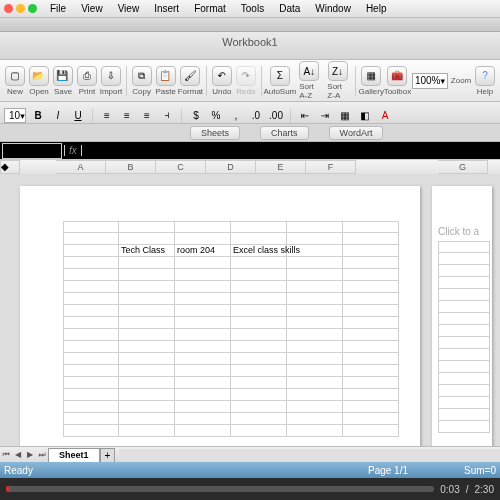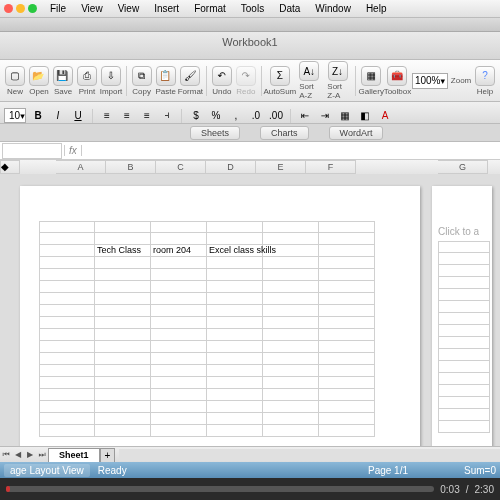--- a/index.html
+++ b/index.html
@@ -16,29 +16,29 @@
 .tbtn { display: flex; flex-direction: column; align-items: center; gap: 1px; padding: 0 3px; min-width:22px;}
 .tbtn .ic { width: 20px; height: 20px; background: linear-gradient(#fff,#ddd); border: 1px solid #bbb; border-radius: 4px; display:flex;align-items:center;justify-content:center;font-size:10px;}
 .tbtn .lbl { font-size: 8px; color: #555; }
 .sep { width:1px; height:30px; background:#ccc; margin:0 2px;}
 .zoom-box{border:1px solid #aaa;background:#fff;padding:1px 2px;font-size:9px;display:flex;align-items:center;height:16px;}
 .fmtbar { height: 22px; background: linear-gradient(#f0f0f0,#dcdcdc); display: flex; align-items: flex-end; padding: 0 4px; gap: 4px; border-bottom: 1px solid #bbb; }
 .fmtbtn{width:16px;height:16px;display:flex;align-items:center;justify-content:center;border:1px solid transparent;}
 .select{border:1px solid #aaa;background:#fff;padding:1px 4px;height:15px;display:flex;align-items:center;font-size:9px;}
 .ribbonbar{height:18px;background:#d8d8d8;display:flex;align-items:center;gap:20px;padding-left:190px;border-bottom:1px solid #bbb;}
 .rtab{background:linear-gradient(#f8f8f8,#e0e0e0);border:1px solid #bbb;border-radius:3px;padding:1px 10px;font-size:9px;color:#444;}
-.fxbar{height:18px;background:#ffffff;border-bottom:1px solid #ccc;display:flex;align-items:center;}
+.fxbar{height:18px;background:#000000;border-bottom:1px solid #ccc;display:flex;align-items:center;}
 .namebox{width:60px;height:16px;border:1px solid #ccc;margin:0 2px;}
 .fxlabel{font-style:italic;color:#888;padding:0 4px;border-left:1px solid #ccc;border-right:1px solid #ccc;}
 .colhead{height:14px;display:flex;background:linear-gradient(#f4f4f4,#e4e4e4);}
 .rowh{width:20px;border:1px solid #ccc;}
 .ch{width:50px;border:1px solid #ccc;border-left:none;text-align:center;font-size:9px;line-height:13px;color:#555;}
 .workarea{flex:1;background:#ddd;display:flex;gap:12px;padding:0;position:relative;overflow:hidden;}
 .page{background:#fff;margin-top:12px;margin-left:20px;width:400px;height:310px;box-shadow:1px 1px 3px rgba(0,0,0,.3);position:relative;}
-.grid{position:absolute;top:35px;left:19px;width:340px;}
+.grid{position:absolute;top:35px;left:43px;width:340px;}
 .gr{display:flex;height:12px;}
 .gc{width:56px;border:1px solid #d0d0d0;border-top:none;border-left:none;font-size:9px;padding-left:2px;line-height:11px;overflow:hidden;white-space:nowrap;}
 .gr:first-child .gc{border-top:1px solid #d0d0d0;}
 .gc:first-child{border-left:1px solid #d0d0d0;}
 .page2{background:#fff;margin-top:12px;width:60px;height:310px;box-shadow:1px 1px 3px rgba(0,0,0,.3);padding-top:40px;padding-left:6px;color:#aaa;font-size:14px;}
 .sheettabs{height:16px;background:linear-gradient(#eee,#ddd);display:flex;align-items:center;border-top:1px solid #bbb;}
 .navbtn{width:12px;height:12px;display:flex;align-items:center;justify-content:center;font-size:8px;color:#555;}
 .stab{background:#fff;border:1px solid #999;border-bottom:none;padding:0 10px;height:14px;line-height:13px;font-size:9px;font-weight:bold;}
 .stab2{background:#ddd;border:1px solid #999;border-bottom:none;padding:0 4px;height:14px;line-height:13px;font-size:10px;}
 .scrolltrack{flex:1;background:#e0e0e0;height:12px;position:relative;margin-left:4px;}
@@ -405,21 +405,20 @@
     <div class="navbtn">⏮</div>
     <div class="navbtn">◀</div>
     <div class="navbtn">▶</div>
     <div class="navbtn">⏭</div>
     <div class="stab">Sheet1</div>
     <div class="stab2">+</div>
     <div class="scrolltrack"></div>
   </div>
 
   <div class="status">
-    <span class="pill">age Layout View</span>
     <span>Ready</span>
     <span style="flex:1"></span>
     <span>Page 1/1</span>
     <span style="width:40px"></span>
     <span>Sum=0</span>
   </div>
 </div>
 
 <div class="videobar">
   <div class="progress">

